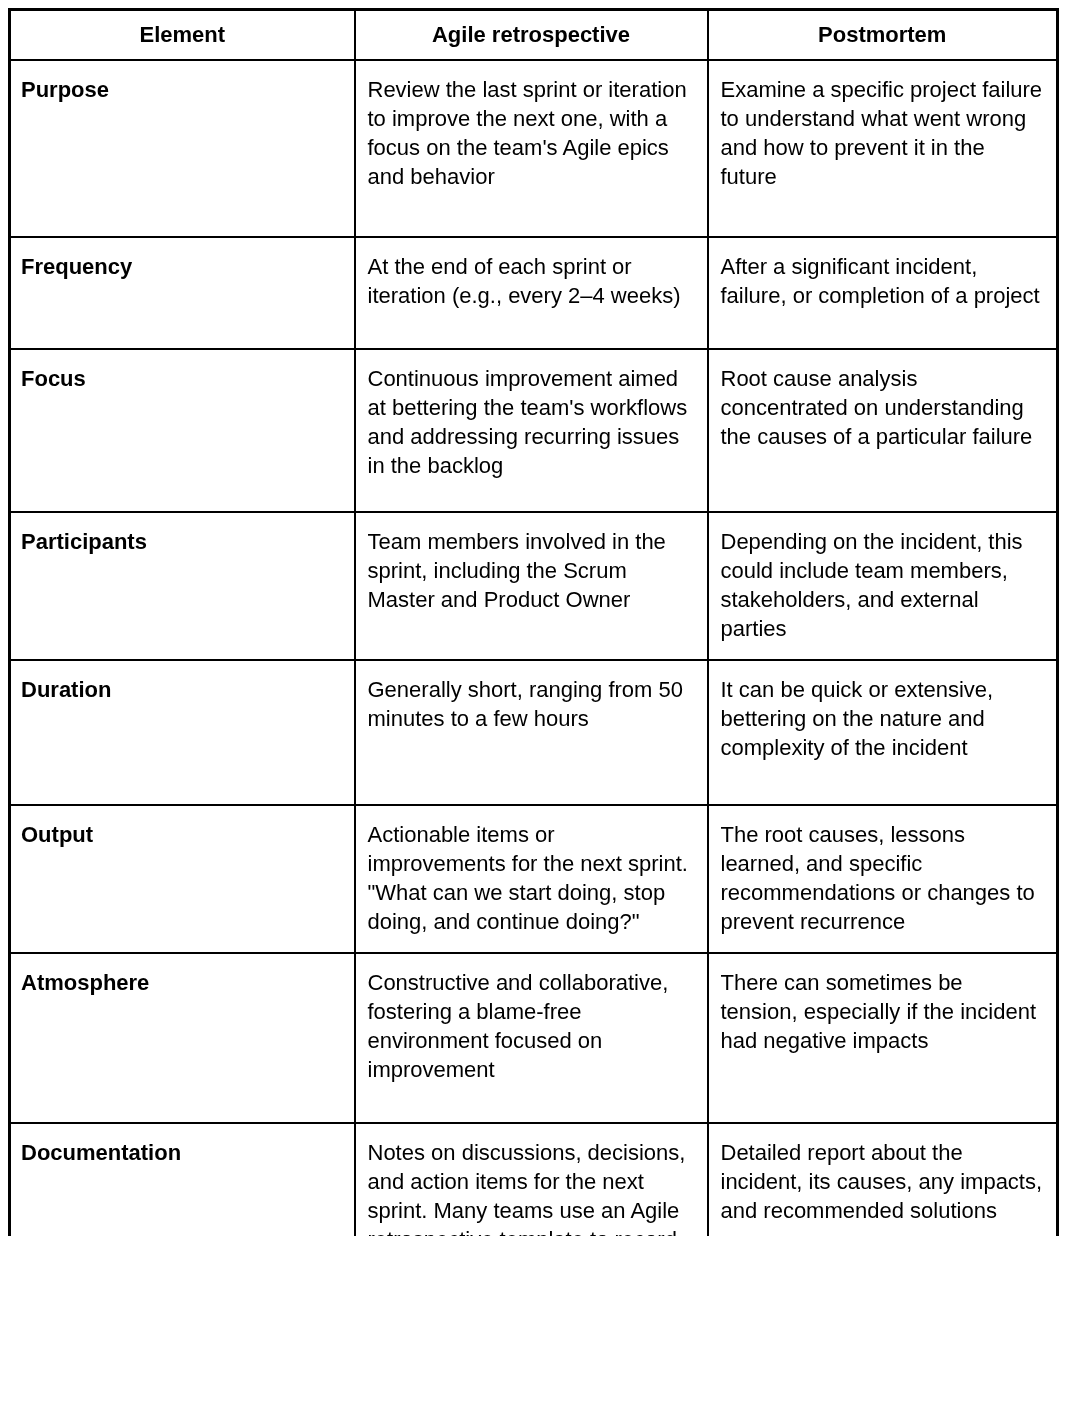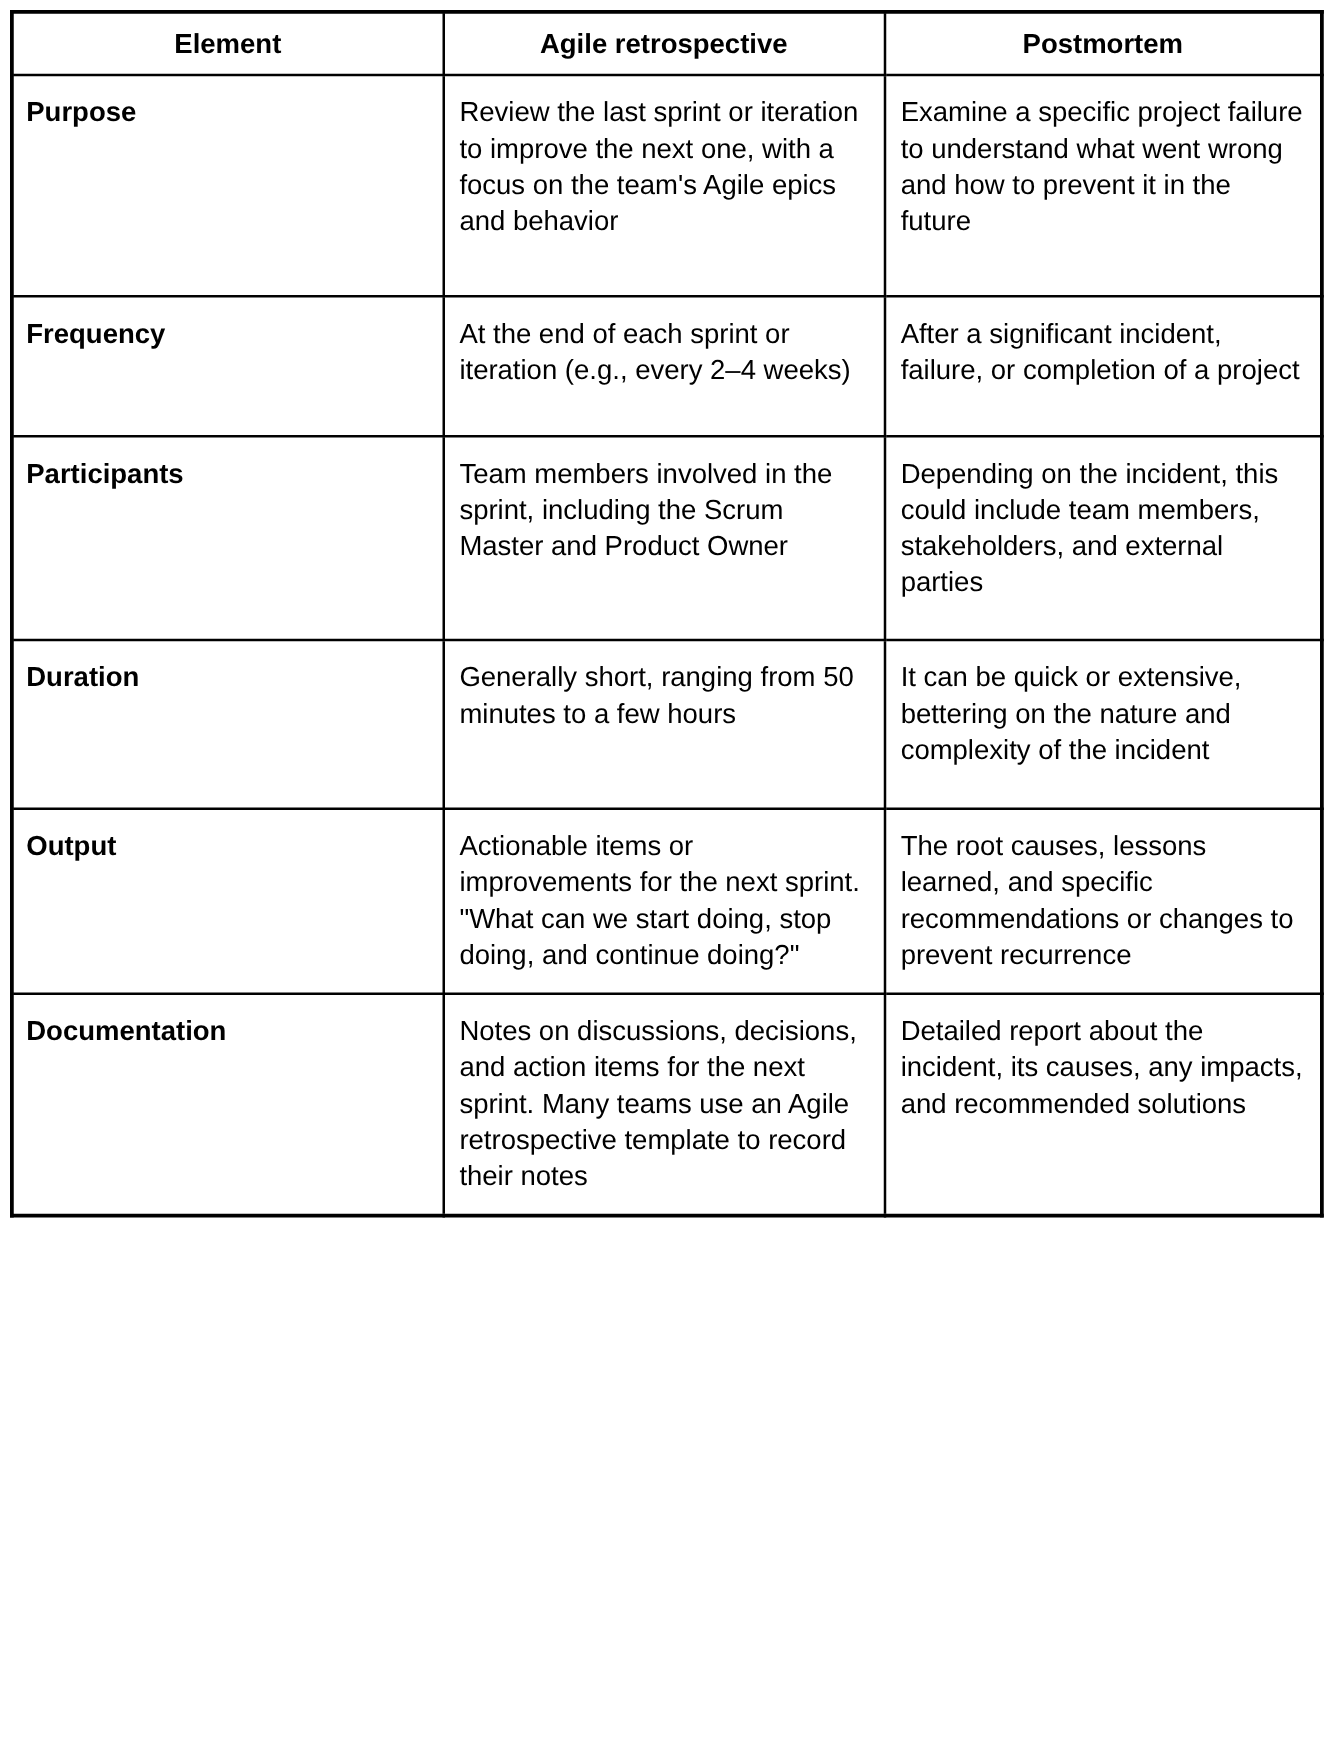--- a/index.html
+++ b/index.html
@@ -82,34 +82,44 @@
           <th>Purpose</th>
           <td>Review the last sprint or iteration to improve the next one, with a focus on the team's Agile epics and behavior</td>
           <td>Examine a specific project failure to understand what went wrong and how to prevent it in the future</td>
         </tr>
         <tr>
           <th>Frequency</th>
           <td>At the end of each sprint or iteration (e.g., every 2–4 weeks)</td>
           <td>After a significant incident, failure, or completion of a project</td>
         </tr>
         <tr>
+          <th>Focus</th>
+          <td>Continuous improvement aimed at bettering the team's workflows and addressing recurring issues in the backlog</td>
+          <td>Root cause analysis concentrated on understanding the causes of a particular failure</td>
+        </tr>
+        <tr>
           <th>Participants</th>
           <td>Team members involved in the sprint, including the Scrum Master and Product Owner</td>
           <td>Depending on the incident, this could include team members, stakeholders, and external parties</td>
         </tr>
         <tr>
           <th>Duration</th>
           <td>Generally short, ranging from 50 minutes to a few hours</td>
           <td>It can be quick or extensive, bettering on the nature and complexity of the incident</td>
         </tr>
         <tr>
           <th>Output</th>
           <td>Actionable items or improvements for the next sprint. "What can we start doing, stop doing, and continue doing?"</td>
           <td>The root causes, lessons learned, and specific recommendations or changes to prevent recurrence</td>
         </tr>
         <tr>
+          <th>Atmosphere</th>
+          <td>Constructive and collaborative, fostering a blame-free environment focused on improvement</td>
+          <td>There can sometimes be tension, especially if the incident had negative impacts</td>
+        </tr>
+        <tr>
           <th>Documentation</th>
           <td>Notes on discussions, decisions, and action items for the next sprint. Many teams use an Agile retrospective template to record their notes</td>
           <td>Detailed report about the incident, its causes, any impacts, and recommended solutions</td>
         </tr>
       </tbody>
   </table>
 </div>
 
 </body></html>

